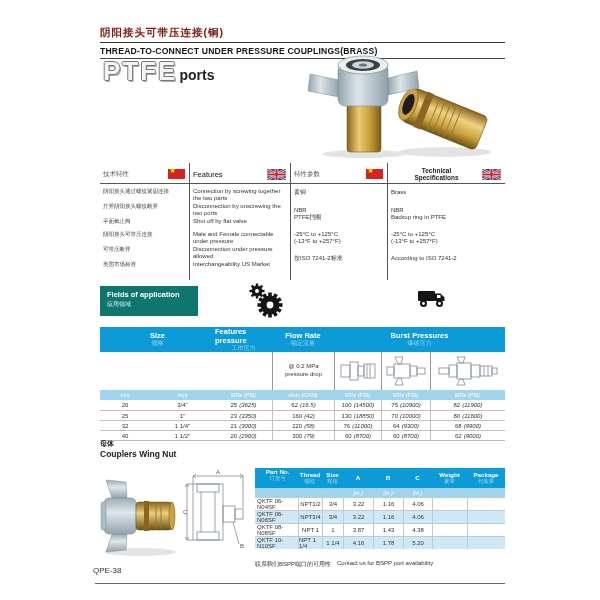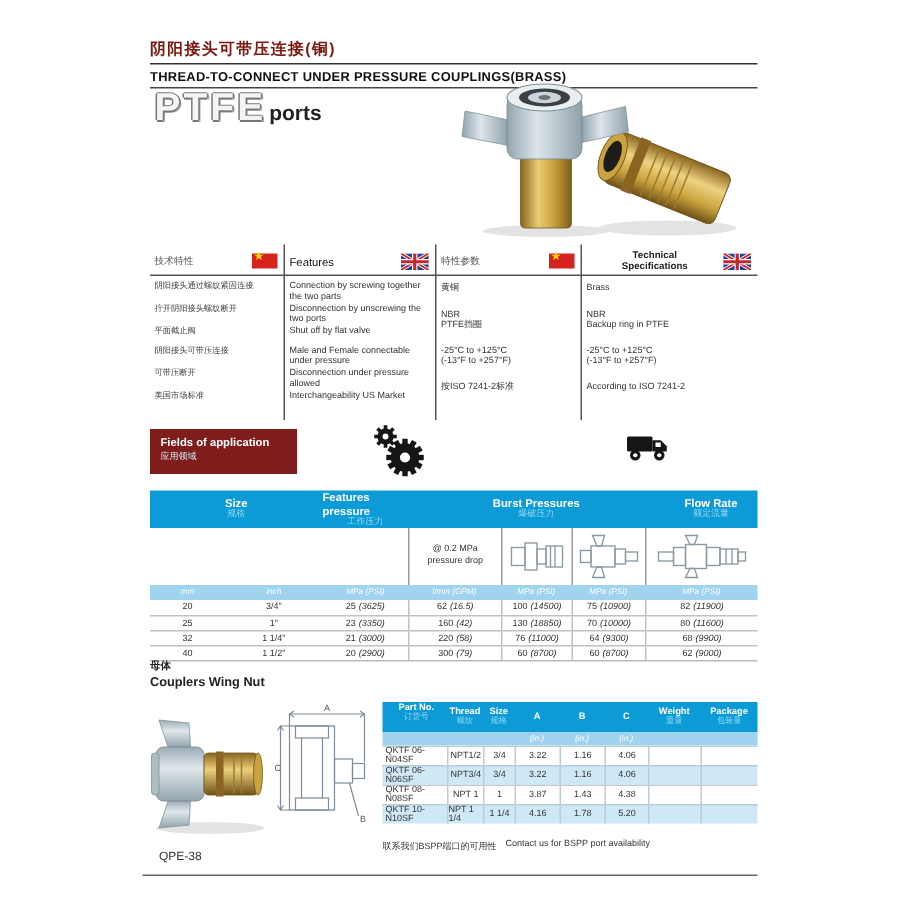--- a/index.html
+++ b/index.html
@@ -34,21 +34,21 @@
   .fcol1 .frow-cn:nth-child(3),.fcol2 .frow-en:nth-child(3){height:13px}
   .sblock{font-size:6px;color:#333;line-height:1.2}
   .sb1{margin-top:1px}.sb2{margin-top:11px}.sb3{margin-top:9px}.sb4{margin-top:10px}
 
   
   .flag-cn{width:17px;height:10px;background:#d6231e;position:relative;display:inline-block;flex:none}
   .flag-cn span{position:absolute;left:1px;top:-3px;color:#ffde00;font-size:8px}
   .flag-uk{width:19px;height:11px;flex:none}
 
   
-  #fields-box{left:100px;top:286px;width:98px;height:30px;background:#7f1d1d;padding:4px 0 0 7px}
+  #fields-box{left:100px;top:286px;width:98px;height:30px;background:#0f766e;padding:4px 0 0 7px}
   .fields-en{font-size:7.5px;font-weight:bold;color:#fff}
   .fields-cn{font-size:6px;color:#d2ecfa;margin-top:1px}
   #gear-icons{left:247px;top:283px}
   #truck-icon{left:417px;top:287px}
 
   
   #ptable{left:100px;top:327px;width:405px;border-bottom:1px solid #bbb}
   .pt-head{display:flex;background:#0d9bd7;height:25px}
   .pt-h{display:flex;flex-direction:column;align-items:center;justify-content:center;line-height:1.2}
   .pt-hen{font-size:7.5px;font-weight:bold;color:#fff}
@@ -90,21 +90,21 @@
   .ct-row{display:flex;height:13px;background:#fff;border-top:1px solid #b9cdd8}
   .ct-row.alt{background:#cfe8f6}
   .ct-cell{display:flex;align-items:center;justify-content:center;font-size:6px;color:#333;height:100%;border-left:1px solid #b9cdd8}
   .ct-row .ct-cell:first-child,.ct-units .ct-cell:first-child{border-left:none}
   .ct-c0{width:43px;justify-content:flex-start;padding-left:2px}
   .ct-c1{width:24px}.ct-c2{width:21px}.ct-c3{width:30px}.ct-c4{width:30px}
   .ct-c5{width:29px}.ct-c6{width:35px}.ct-c7{width:38px}
   #ctable-note{left:255px;top:560px;font-size:6px;color:#333;display:flex;gap:6px;width:250px}
 
   
-  #page-num{left:106px;top:566px;font-size:8px;color:#333}
+  #page-num{left:93px;top:566px;font-size:8px;color:#333}
   #footer-line{left:95px;top:583px;width:410px;height:1px;background:#666}
 </style>
 </head>
 <body>
 
 <div id="titles" class="abs">
   <div class="title-cn">阴阳接头可带压连接(铜)</div>
   <div class="title-en">THREAD-TO-CONNECT UNDER PRESSURE COUPLINGS(BRASS)</div>
 </div>
 
@@ -290,27 +290,27 @@
 <div id="ptable" class="abs">
   <div class="pt-head">
     <div class="pt-h ph0">
       <div class="pt-hen">Size</div>
       <div class="pt-hcn">规格</div>
     </div>
     <div class="pt-h ph1">
       <div class="pt-hen">Features pressure</div>
       <div class="pt-hcn">工作压力</div>
     </div>
+    <div class="pt-h ph2">
+      <div class="pt-hen">Flow Rate</div>
+      <div class="pt-hcn">额定流量</div>
+    </div>
     <div class="pt-h ph3">
       <div class="pt-hen">Burst Pressures</div>
       <div class="pt-hcn">爆破压力</div>
-    </div>
-    <div class="pt-h ph2">
-      <div class="pt-hen">Flow Rate</div>
-      <div class="pt-hcn">额定流量</div>
     </div>
   </div>
   <div class="pt-diag">
     <div class="pd pd-0"></div>
     <div class="pd pd-1">
       <div class="flow-note">
         <div>@ 0.2 MPa</div>
         <div>pressure drop</div>
       </div>
     </div>

